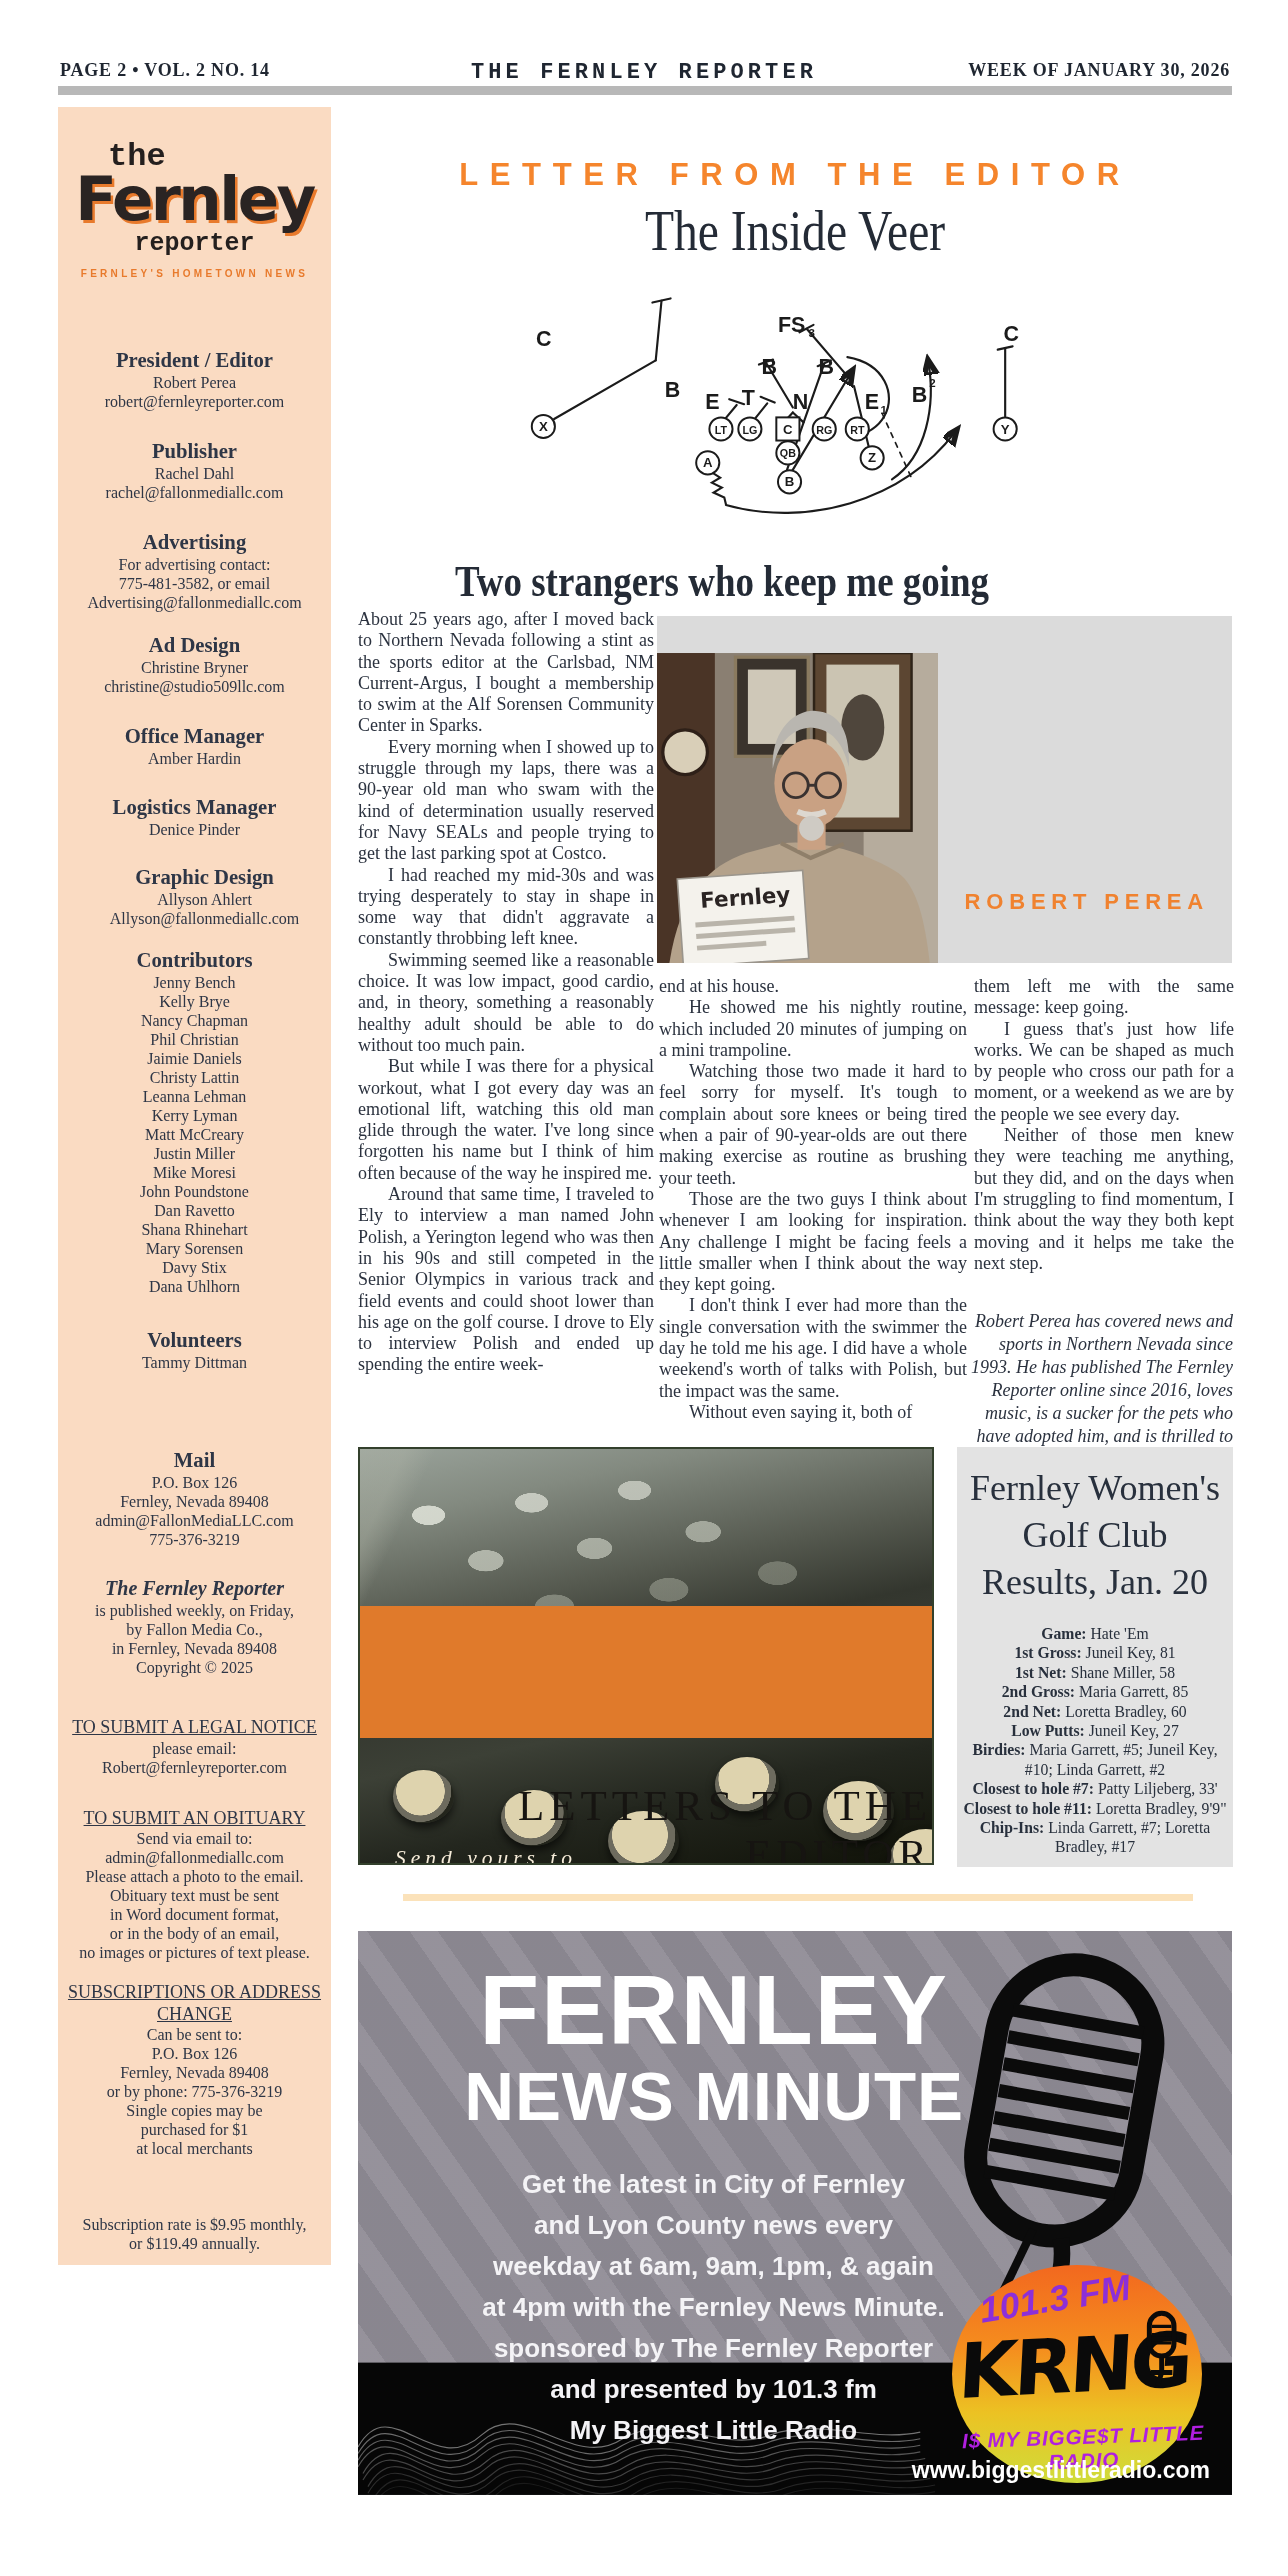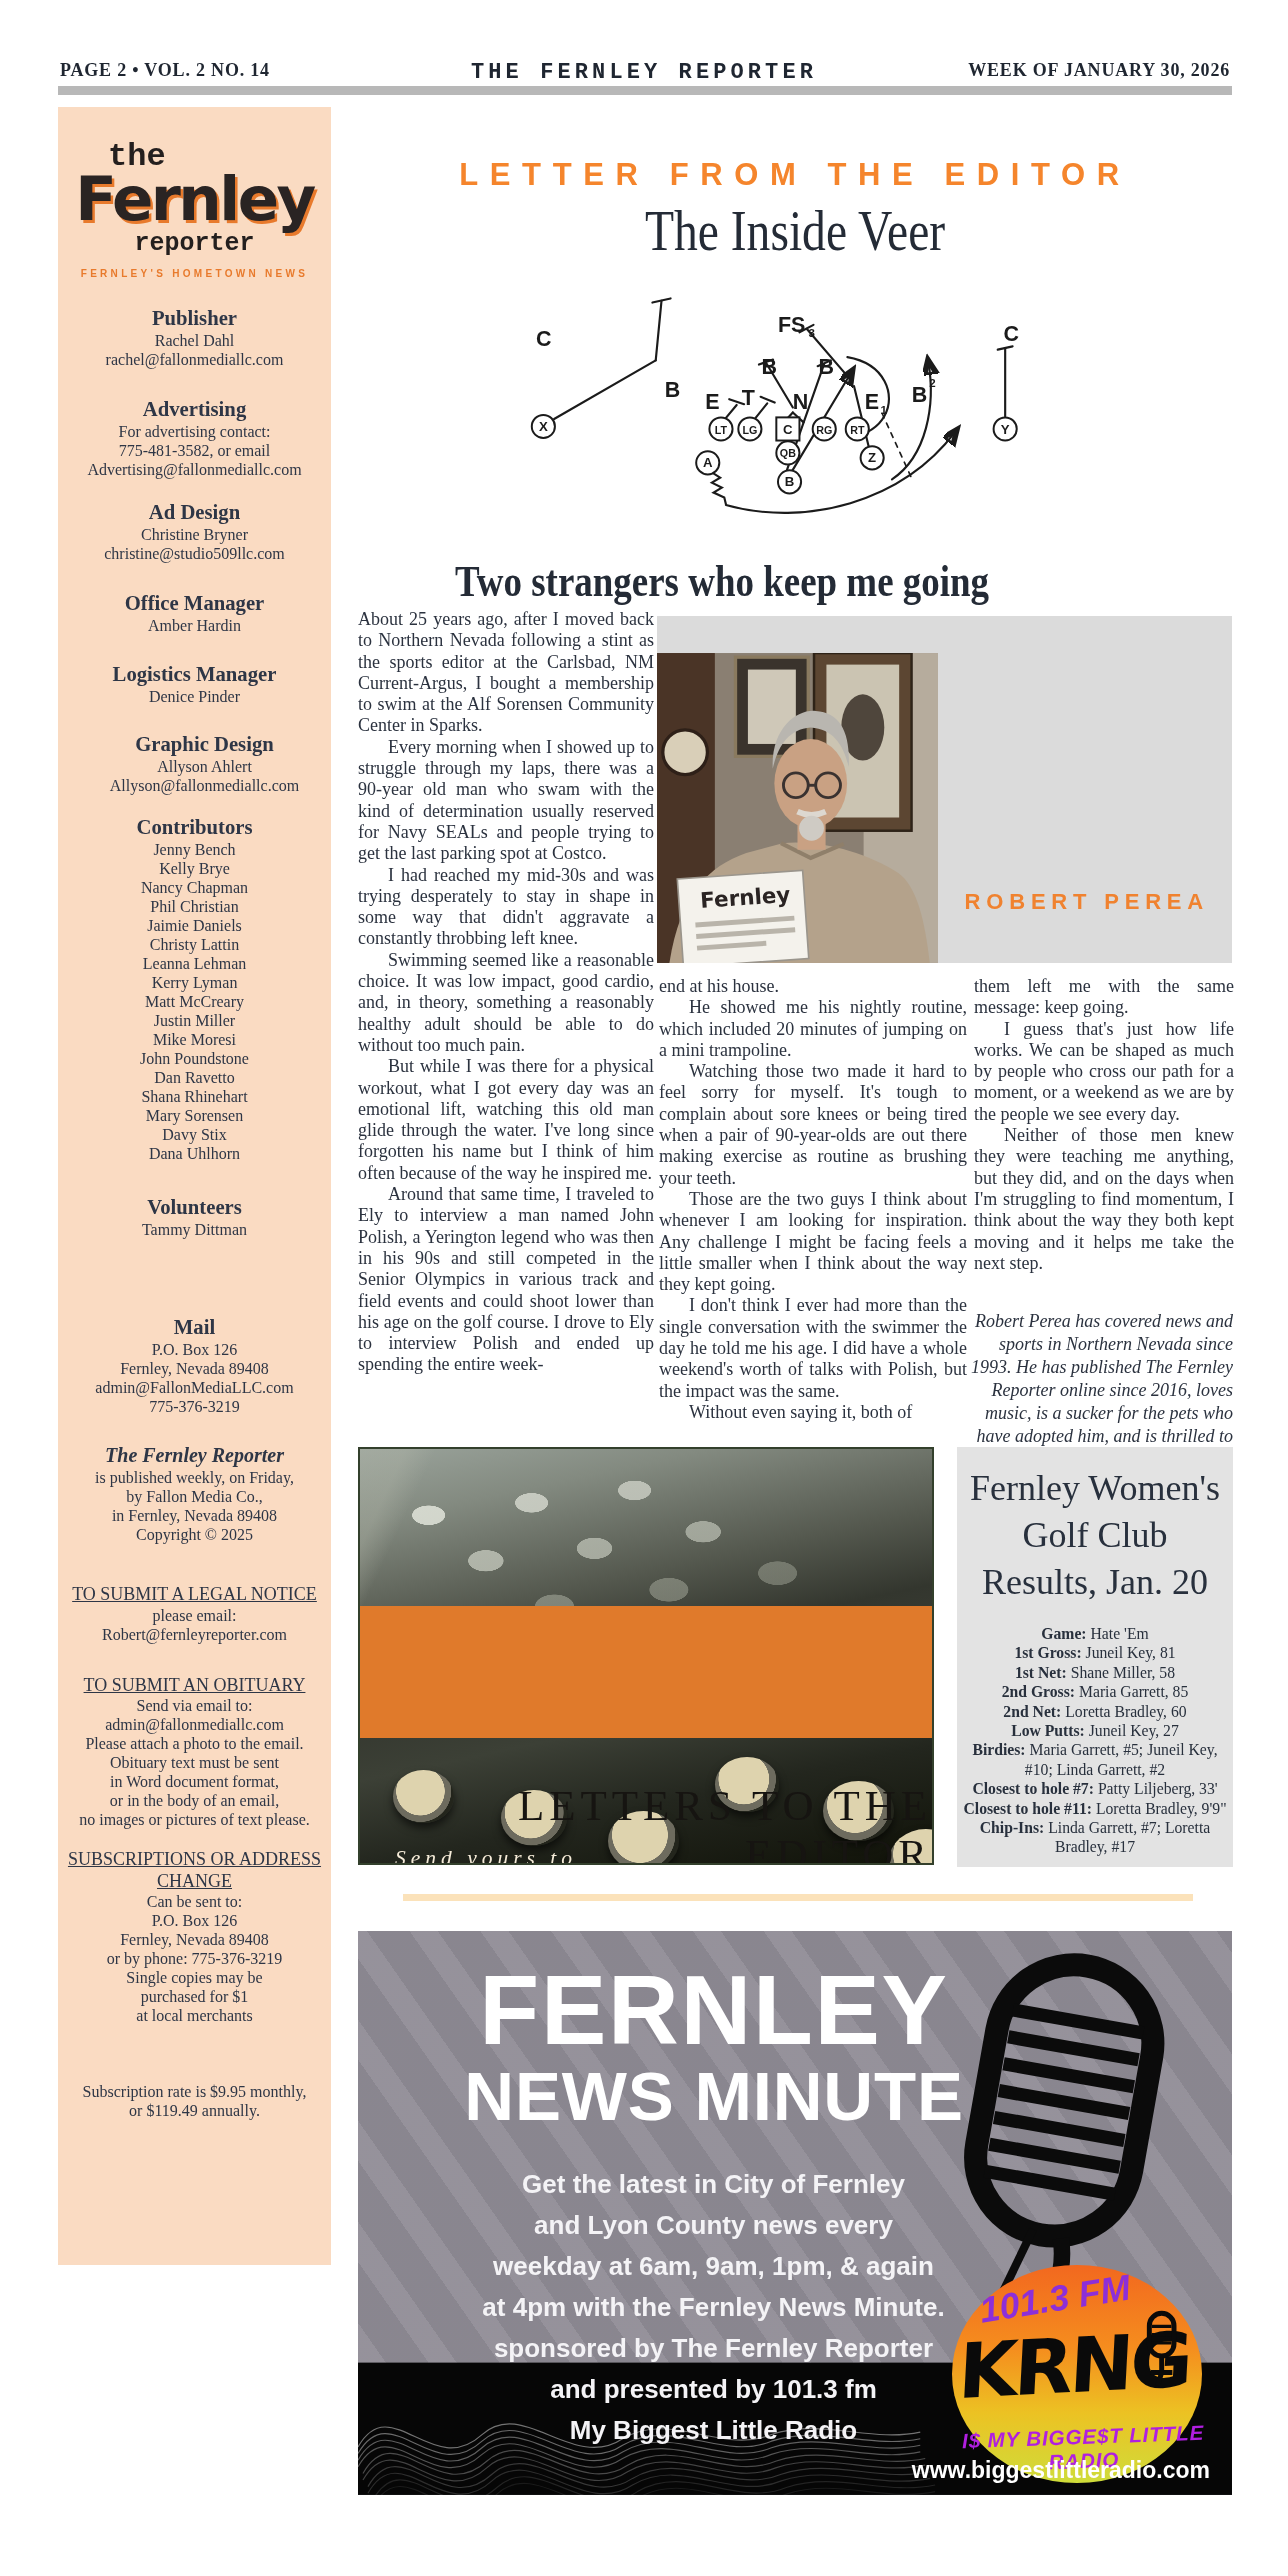--- a/index.html
+++ b/index.html
@@ -122,20 +122,25 @@
   <div class="hdr-rule"></div>
 
   <div class="sidebar">
     <div class="logo">
       <div class="logo-the">the</div>
       <div class="logo-name">Fernley</div>
       <div class="logo-rep">reporter</div>
       <div class="logo-tag">FERNLEY'S HOMETOWN NEWS</div>
     </div>
     <div id="sidebar-secs">
+        <div class="ss " style="margin-top: 70px;">
+          <h3>President / Editor</h3>
+          <span class="ln">Robert Perea</span>
+          <span class="ln">robert@fernleyreporter.com</span>
+        </div>
         <div class="ss " style="margin-top: 28px;">
           <h3>Publisher</h3>
           <span class="ln">Rachel Dahl</span>
           <span class="ln">rachel@fallonmediallc.com</span>
         </div>
         <div class="ss " style="margin-top: 28px;">
           <h3>Advertising</h3>
           <span class="ln">For advertising contact:</span>
           <span class="ln">775-481-3582, or email</span>
           <span class="ln">Advertising@fallonmediallc.com</span>

